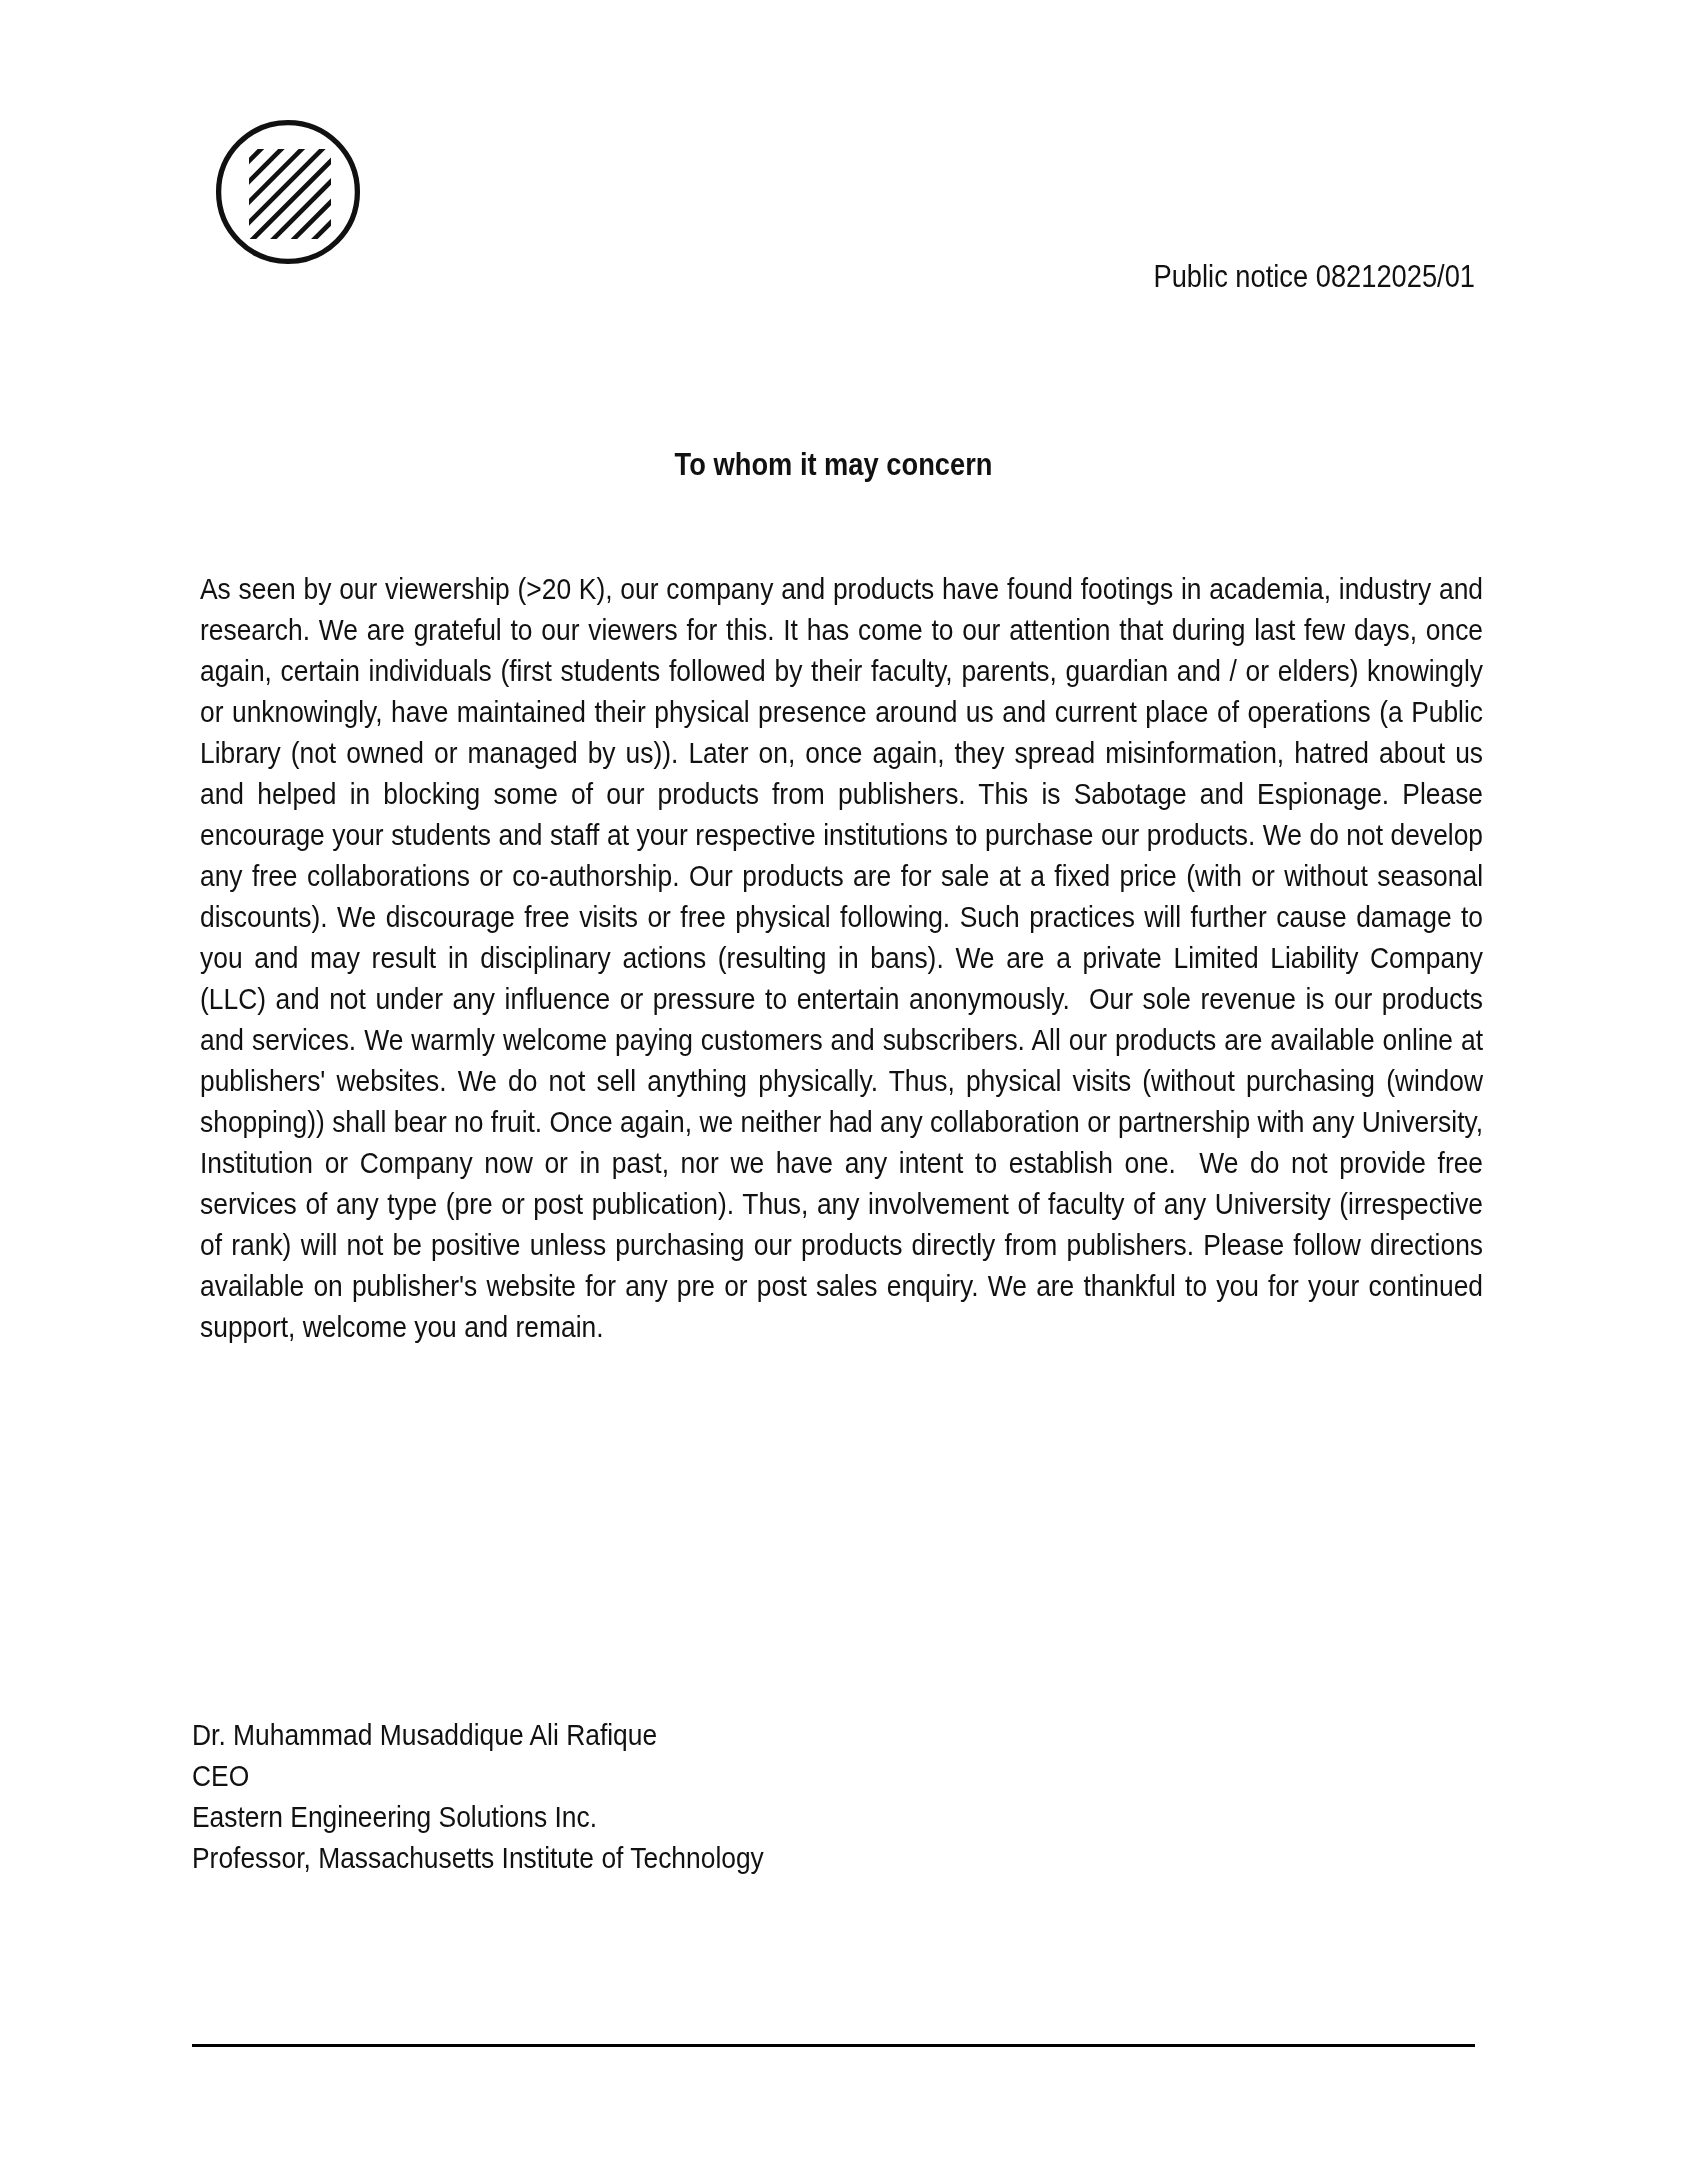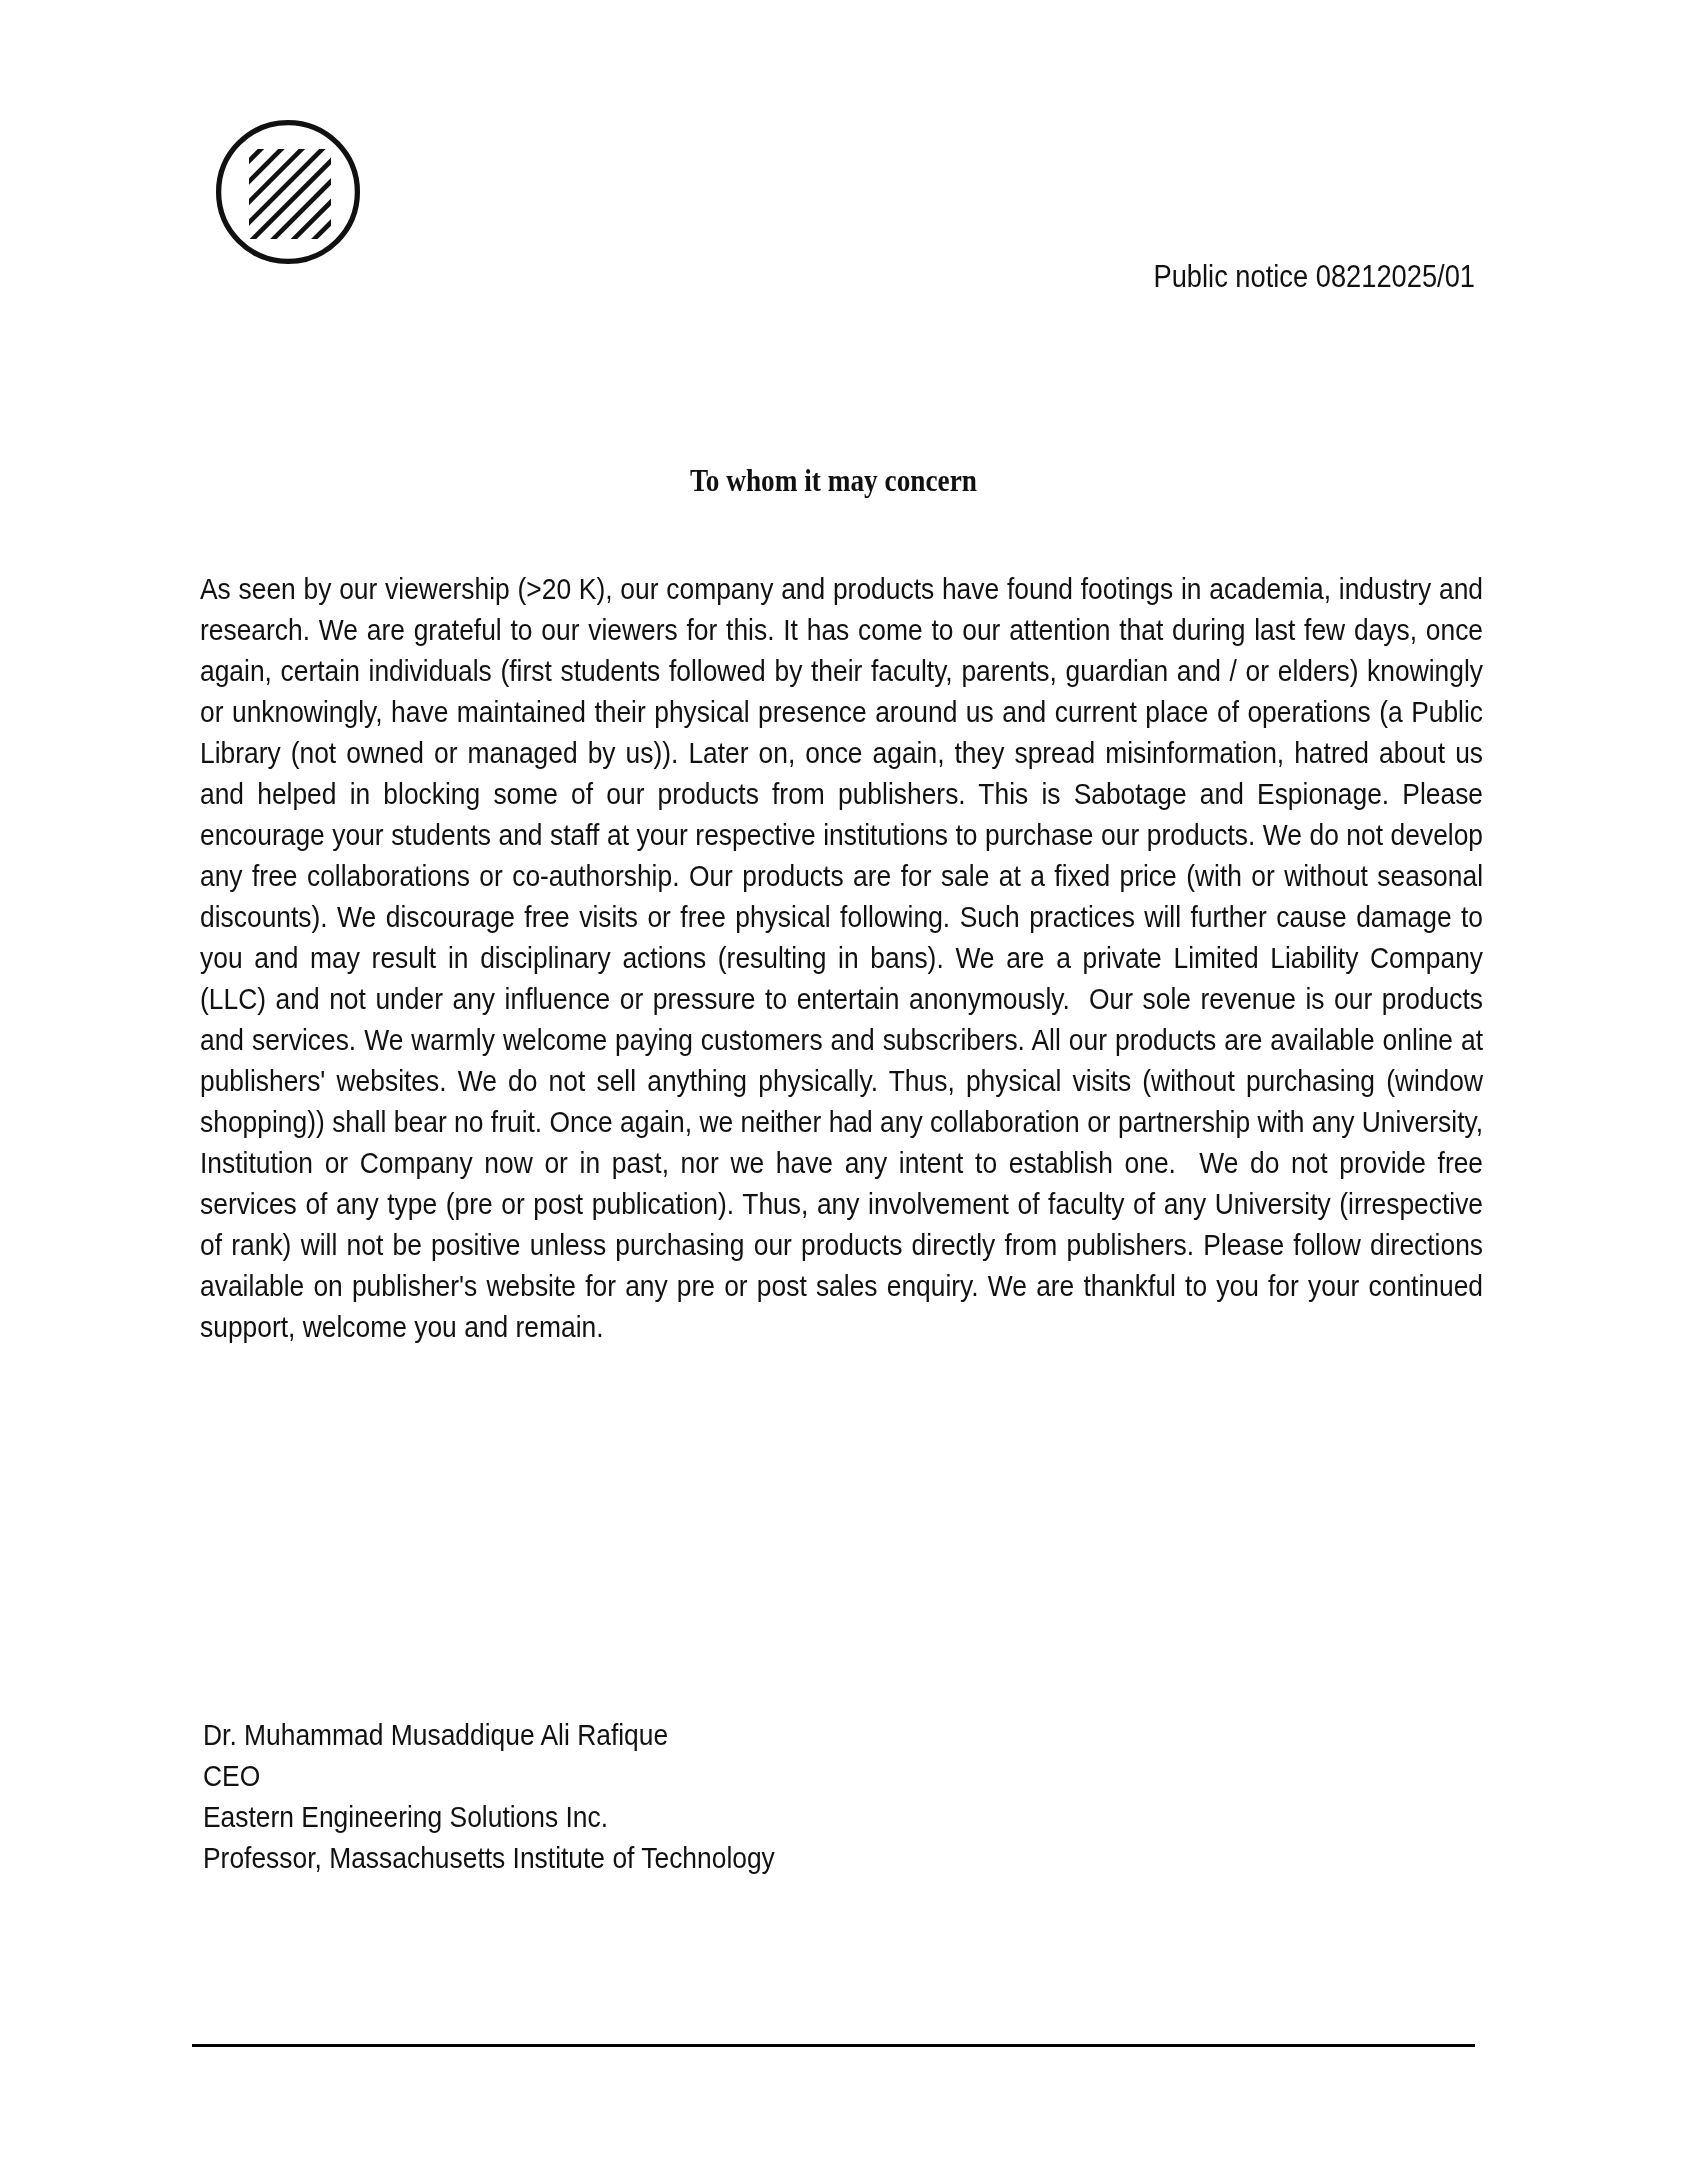--- a/index.html
+++ b/index.html
@@ -35,43 +35,42 @@
     top: 260px;
   }
   .notice-ref {
     font-size: 31px;
     line-height: 34px;
     text-align: right;
   }
   .heading-wrap {
     position: absolute;
     left: 192px;
-    top: 464px;
-    font-family: Liberation Serif, serif;
+    top: 448px;
   }
   .heading {
     font-size: 31px;
     line-height: 34px;
     font-weight: bold;
     text-align: center;
   }
   .body-wrap {
     position: absolute;
     left: 200px;
     top: 568px;
   }
   .body-text {
     font-size: 30px;
     line-height: 41px;
     text-align: justify;
     white-space: pre-wrap;
   }
   .signature-wrap {
     position: absolute;
-    left: 203px;
+    left: 192px;
     top: 1714px;
   }
   .signature-line {
     font-size: 30px;
     line-height: 41px;
   }
   .footer-rule {
     position: absolute;
     left: 192px;
     top: 2044px;

